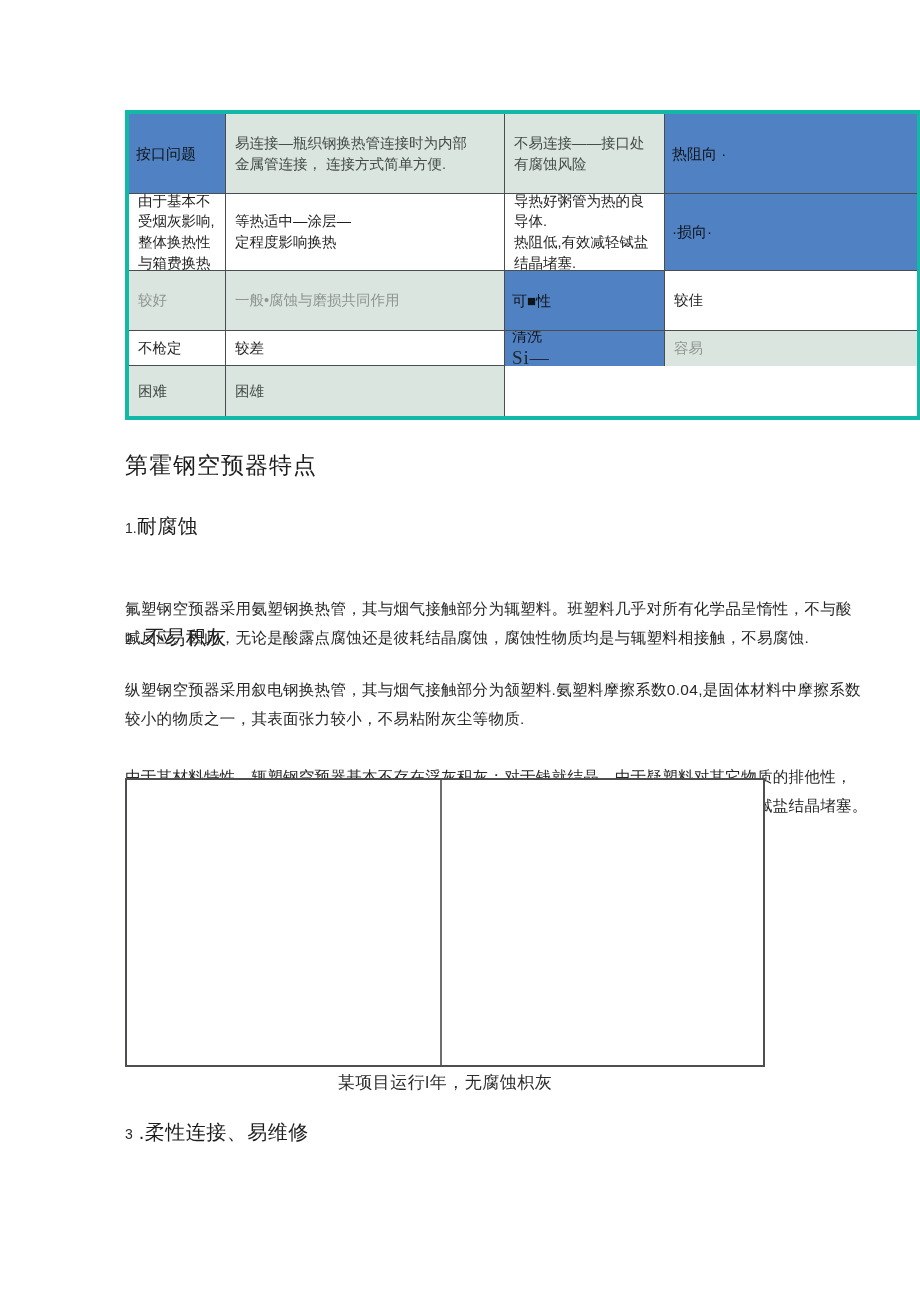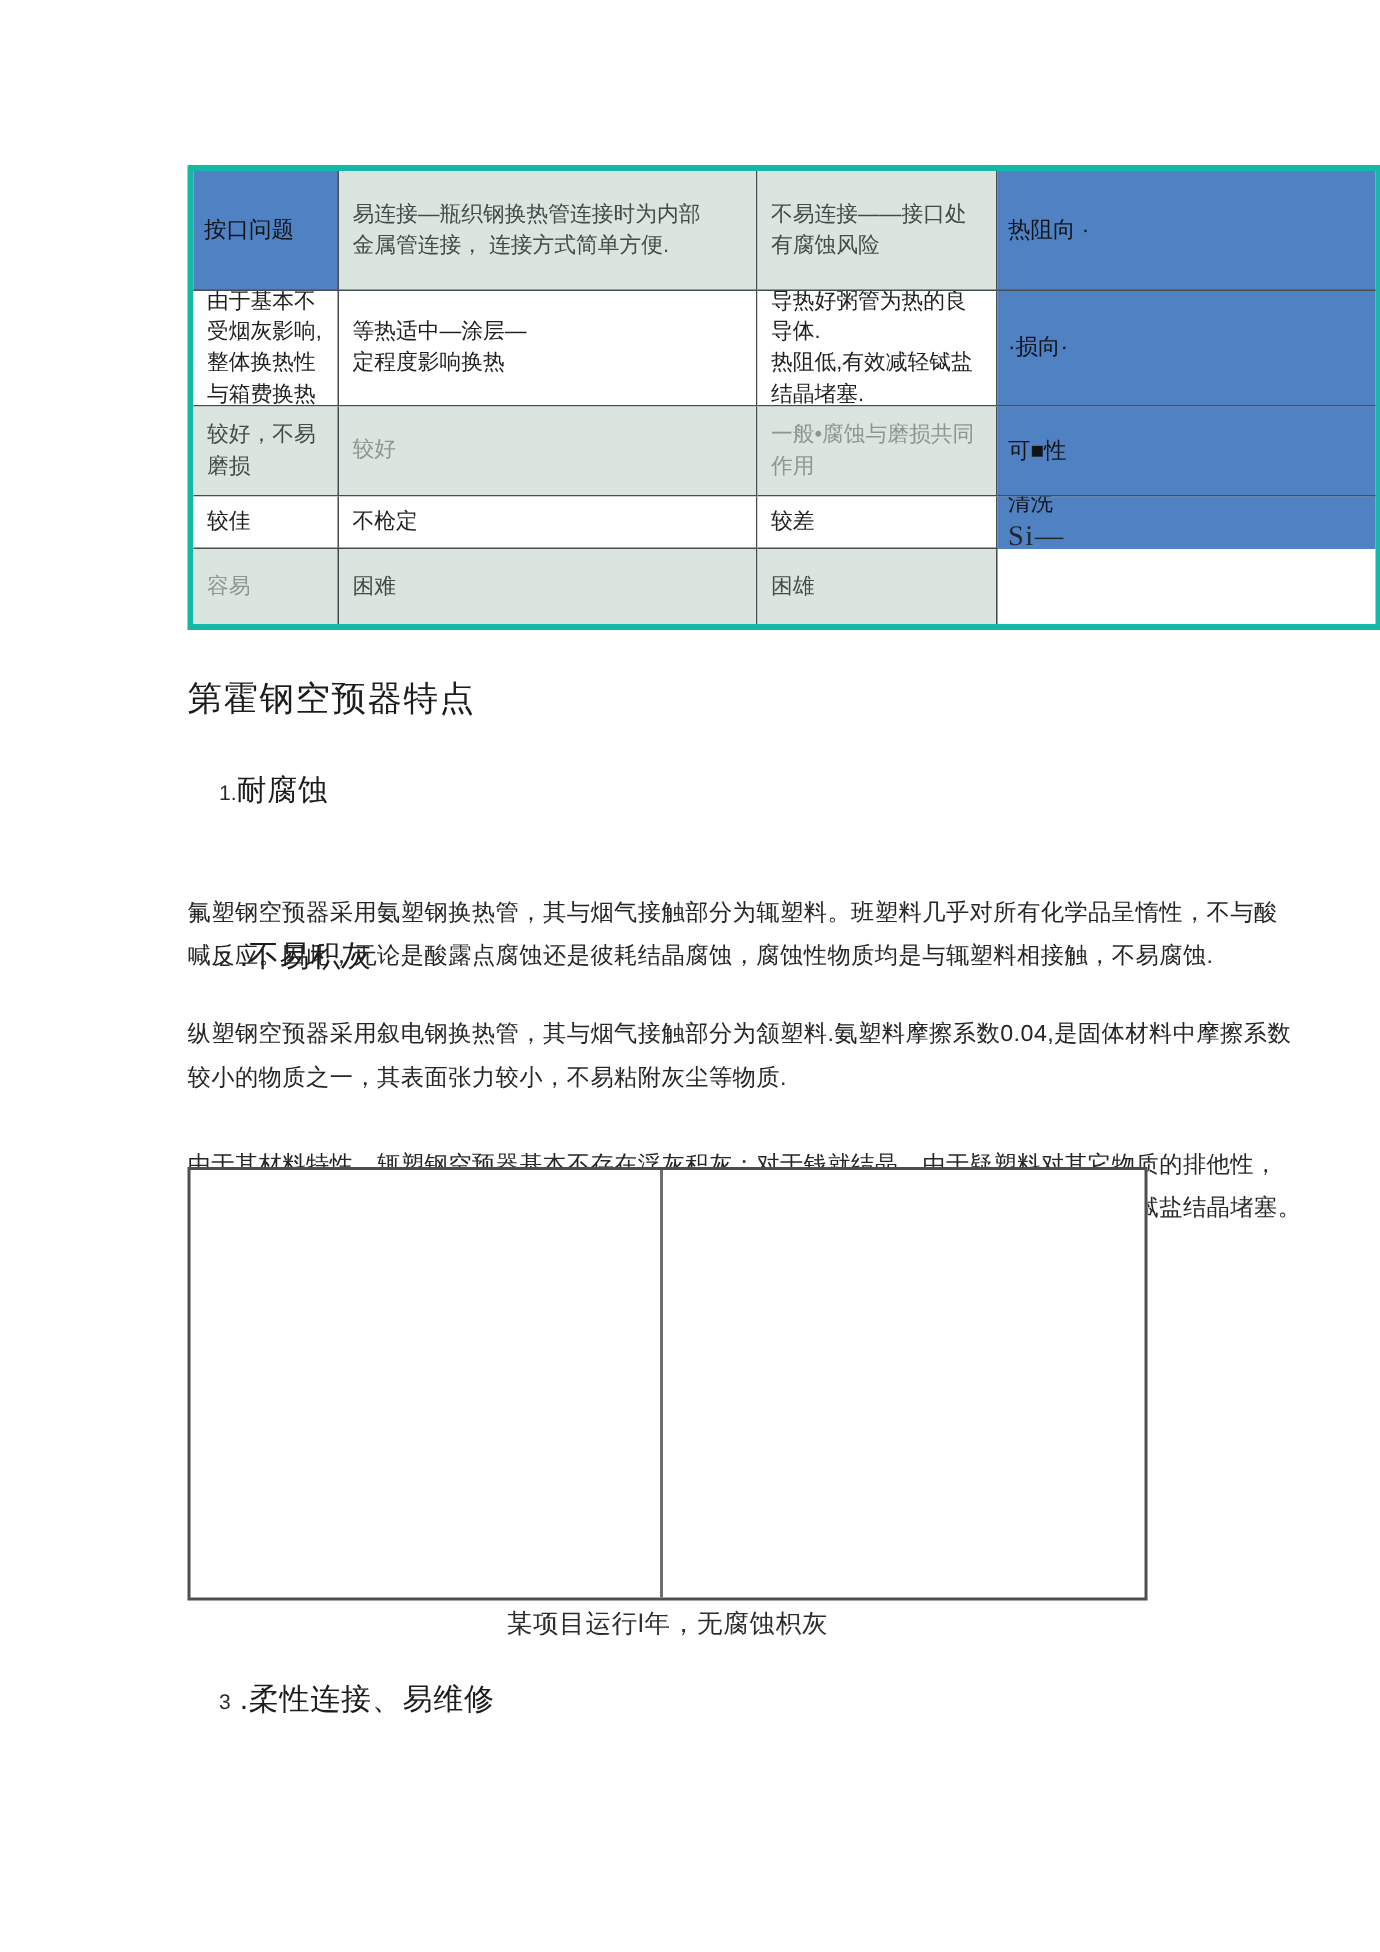--- a/index.html
+++ b/index.html
@@ -41,21 +41,21 @@
   .green { background:#d9e5de; }
   .green.dcell { color:#454b48; }
   .white { background:#ffffff; }
   .muted { color:#90958f !important; }
 
   
   .doc-title {
     position:absolute; left:125px; top:450px;
     font-size:23px; color:#1c1c1c; letter-spacing:1px;
   }
-  .sec-head { position:absolute; left:125px; color:#1c1c1c;margin-left:21px; }
+  .sec-head { position:absolute; left:125px; color:#1c1c1c; }
   .sec-head .num { font-size:14px; color:#2a2a2a; }
   .sec-head .txt { font-size:20px; letter-spacing:0.5px; }
   .h1 { top:513px; }
   .h2 { top:624px; }
   .h2 .num, .h3 .num { margin-right:6px; }
   .h3 { top:1119px; }
   .para {
     position:absolute; left:125px; width:792px;
     font-size:15.5px; line-height:29px; color:#262626;
     white-space:pre-line; letter-spacing:0.3px;
@@ -94,21 +94,20 @@
 
     <div class="cell hcell">热阻向 ·</div>
     <div class="cell dcell white">导热适中,但由于基本不受烟灰影响,
 整体换热性与箱费换热涔和当。</div>
     <div class="cell dcell white">等热适中—涂层—
 定程度影响换热</div>
     <div class="cell dcell white">导热好粥管为热的良导体.
 热阻低,有效减轻铽盐结晶堵塞.</div>
 
     <div class="cell hcell">·损向·</div>
-    <div class="cell dcell green">较好，不易磨损</div>
     <div class="cell dcell green muted">较好</div>
     <div class="cell dcell green muted">一般•腐蚀与磨损共同作用</div>
 
     <div class="cell hcell">可■性</div>
     <div class="cell dcell white">较佳</div>
     <div class="cell dcell white">不枪定</div>
     <div class="cell dcell white">较差</div>
 
     <div class="cell hcell col2lines row5">
       <span>清洗</span>

